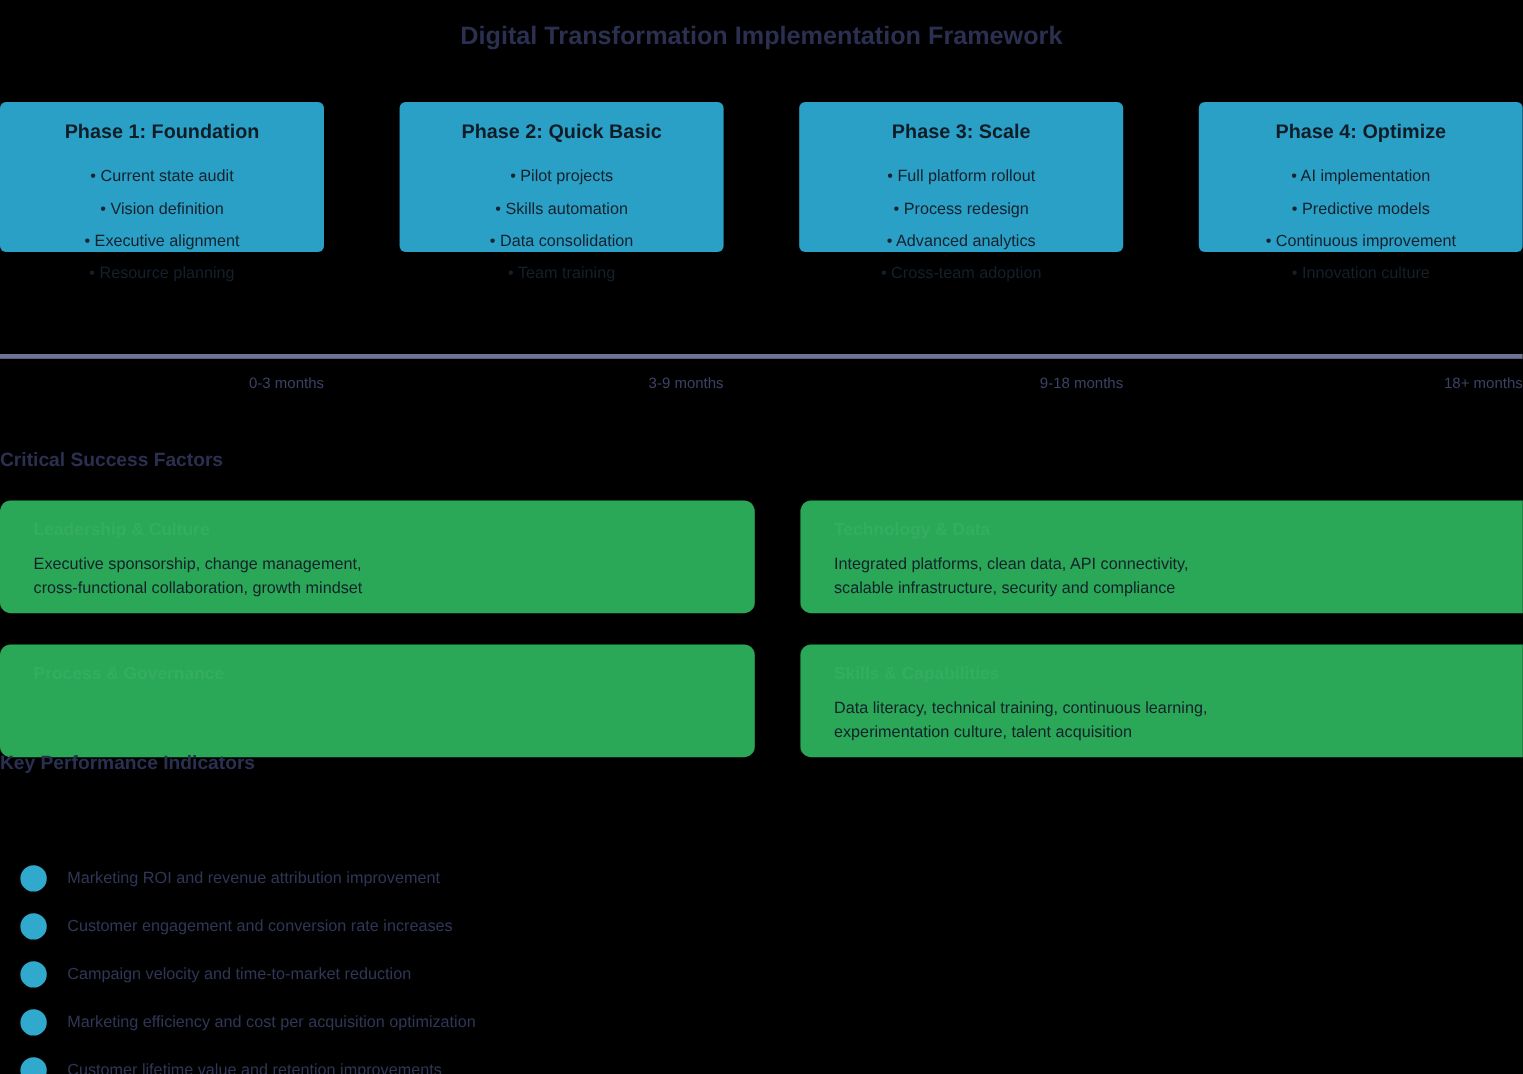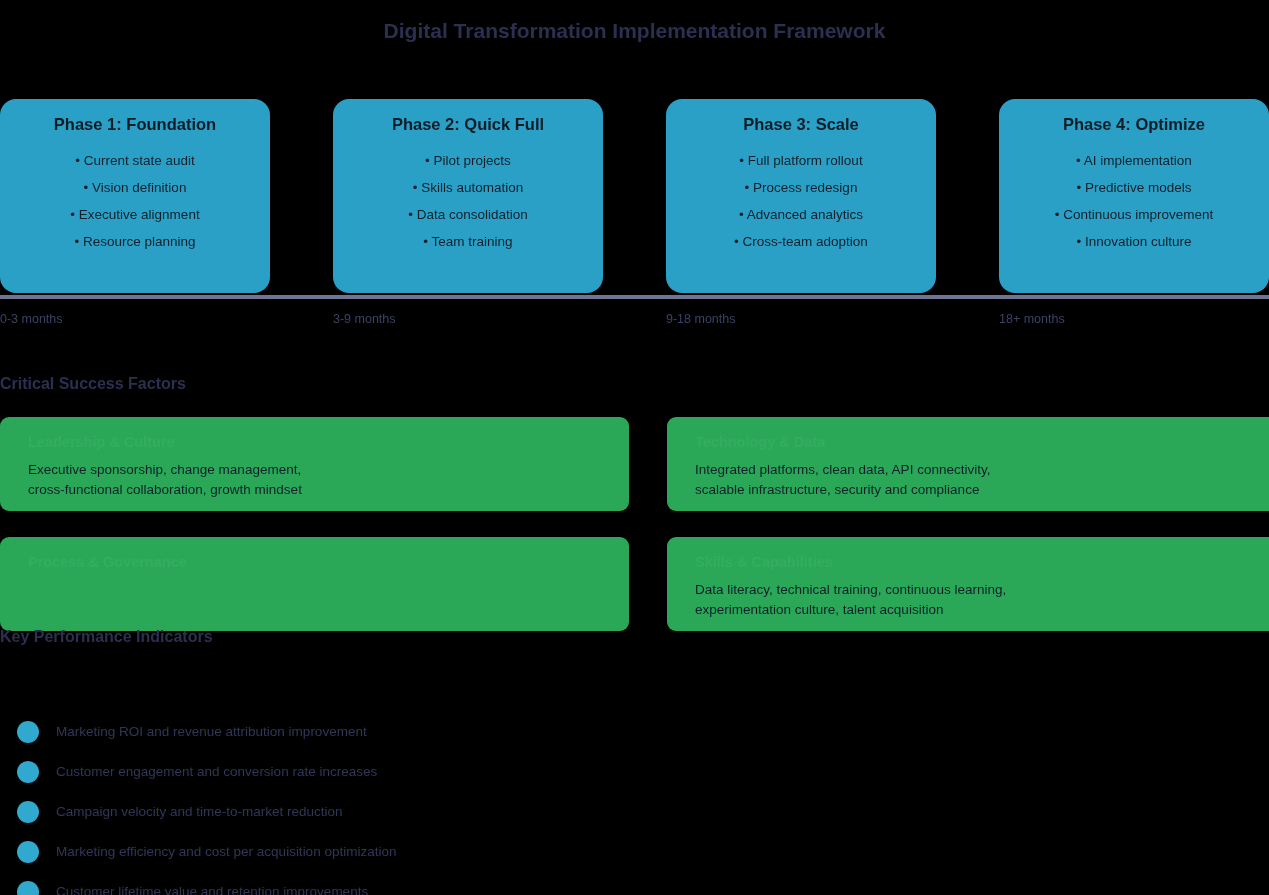--- a/index.html
+++ b/index.html
@@ -33,24 +33,24 @@
   
   #phase-row {
     position: absolute;
     left: 0;
     top: 84px;
     width: 1269px;
     height: 162px;
   }
   .phase-card {
     position: absolute;
-    top: 15px;
-    height: 194px;
+    top: 1px;
+    height: 125px;
     background: #2aa0c7;
-    border-radius: 16px;
+    border-radius: 5px;
     box-sizing: border-box;
     padding-top: 15px;
     text-align: center;
     color: #13202b;
   }
   .phase-card .phase-title {
     font-size: 16.5px;
     font-weight: bold;
     color: #101c26;
     line-height: 20px;
@@ -81,21 +81,21 @@
     left: 0;
     top: 0;
     width: 1269px;
     height: 4px;
     background: #6d7593;
   }
   .timeline-label {
     position: absolute;
     top: 16px;
     width: 270px;
-    text-align: left;
+    text-align: right;
     font-size: 12.5px;
     color: #3b4263;
     line-height: 16px;
   }
   .timeline-label.t1 { left: 0px; }
   .timeline-label.t2 { left: 333px; }
   .timeline-label.t3 { left: 666px; }
   .timeline-label.t4 { left: 999px; }
 
   
@@ -190,21 +190,21 @@
 
   <div class="phase-card p1">
     <div class="phase-title">Phase 1: Foundation</div>
     <div class="phase-item">• Current state audit</div>
     <div class="phase-item">• Vision definition</div>
     <div class="phase-item">• Executive alignment</div>
     <div class="phase-item">• Resource planning</div>
   </div>
 
   <div class="phase-card p2">
-    <div class="phase-title">Phase 2: Quick Full</div>
+    <div class="phase-title">Phase 2: Quick Basic</div>
     <div class="phase-item">• Pilot projects</div>
     <div class="phase-item">• Skills automation</div>
     <div class="phase-item">• Data consolidation</div>
     <div class="phase-item">• Team training</div>
   </div>
 
   <div class="phase-card p3">
     <div class="phase-title">Phase 3: Scale</div>
     <div class="phase-item">• Full platform rollout</div>
     <div class="phase-item">• Process redesign</div>

